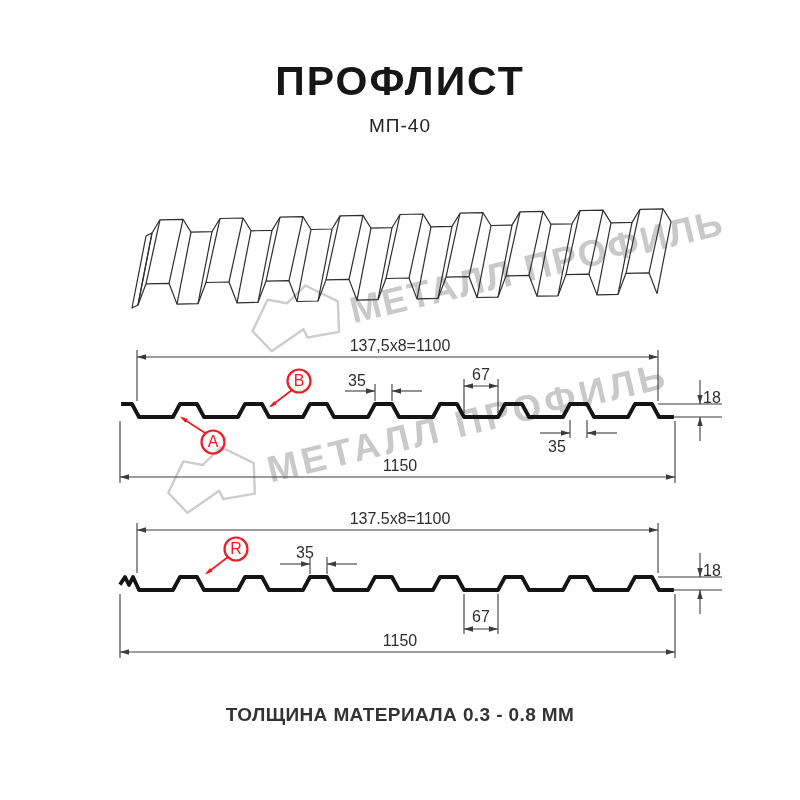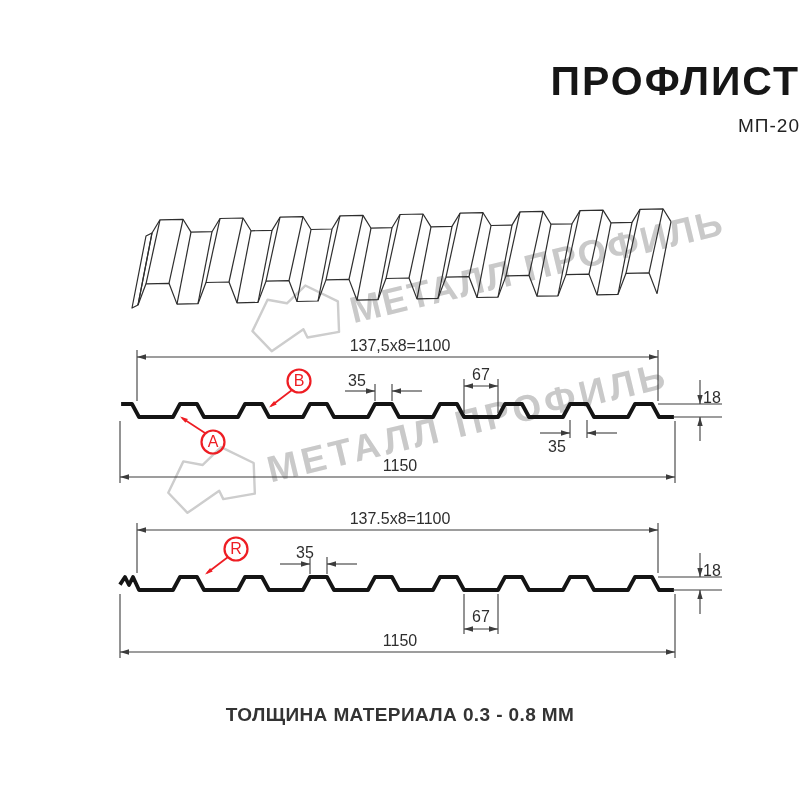--- a/index.html
+++ b/index.html
@@ -1,20 +1,20 @@
 <!DOCTYPE html>
 <html style="--red: #ee1d23; --line: #141414; --dim: #3c3c3c; --wm: #c9c9c9;"><head>
 <meta charset="utf-8">
 <style>
   :root{ --red:#ee1d23; --line:#141414; --dim:#3c3c3c; --wm:#c9c9c9; }
   html,body{ margin:0; padding:0; background:#fff; }
   body{ width:800px; height:800px; overflow:hidden; font-family:"Liberation Sans",sans-serif; }
   .canvas{ position:relative; width:800px; height:800px; background:#fff; }
 
-  .hdr{ position:absolute; top:58px; left:0; width:800px; text-align:right; }
+  .hdr{ position:absolute; top:58px; left:0; width:800px; text-align:center; }
   .title{ font-size:41px; font-weight:700; letter-spacing:2px; color:#161616; margin:0; }
   .subtitle{ font-size:19px; font-weight:500; letter-spacing:1px; color:#222; margin-top:10px; }
 
   .footer-note{ position:absolute; top:704px; left:0; width:800px; text-align:center;
     font-size:19px; font-weight:600; letter-spacing:0.4px; color:#333; }
 
   #drawing{ position:absolute; top:0; left:0; }
 
   .dln{ stroke:var(--dim); stroke-width:1.1; fill:none; }
   .ah{ fill:var(--dim); stroke:none; }
@@ -30,21 +30,21 @@
   .wm-text2{ letter-spacing:4px; }
   .wm-logo{ stroke:#cdcdcd; stroke-width:2.4; fill:none; stroke-linejoin:round; }
 </style>
 </head>
 <body>
 
 <div class="canvas">
 
   <div class="hdr">
     <div class="title">ПРОФЛИСТ</div>
-    <div class="subtitle">МП-20</div>
+    <div class="subtitle">МП-40</div>
   </div>
 
   <svg id="drawing" width="800" height="800" viewBox="0 0 800 800">
 
     <g transform="translate(245,300) rotate(-13.5)">
       <path class="wm-logo" d="M 0,32 L 22,5 L 40,13 L 62,0 L 90,23 L 84,53 L 52,51 L 50,42 L 14,56 Z"></path>
       <text class="wm-text" x="100" y="48">МЕТАЛЛ ПРОФИЛЬ</text>
     </g>
 
     <g transform="translate(158,450) rotate(-13.5)">

